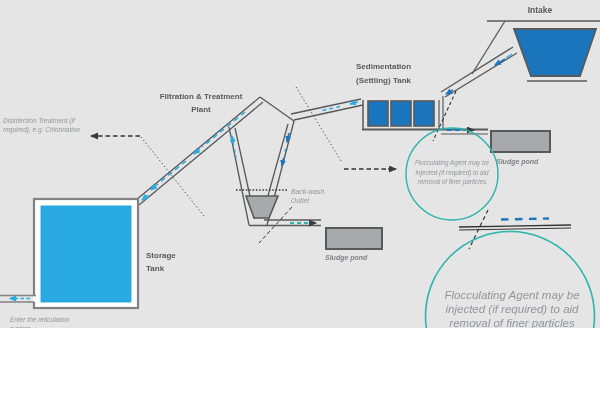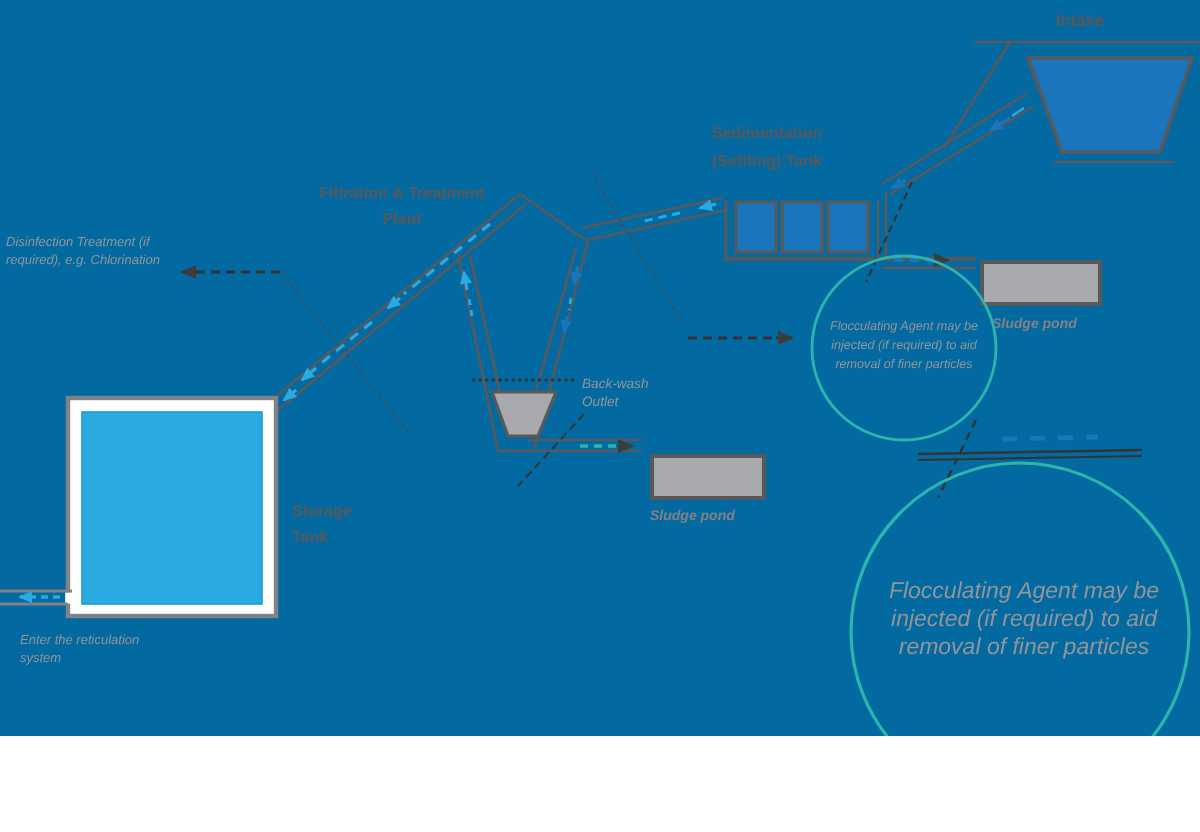--- a/index.html
+++ b/index.html
@@ -1,16 +1,16 @@
 <!DOCTYPE html>
 <html><head>
 <meta charset="utf-8">
 <style>
   html,body { margin:0; padding:0; background:#ffffff; }
-  .stage { position:relative; width:600px; height:368px; background:#0369a1; overflow:hidden; }
+  .stage { position:relative; width:600px; height:328px; background:#e5e5e5; overflow:hidden; }
   svg { display:block; }
   text { font-family:"Liberation Sans","DejaVu Sans",sans-serif; }
   .lbl  { font-weight:bold; font-size:8px; fill:#58595B; }
   .lbl-intake { font-weight:bold; font-size:8.5px; fill:#58595B; }
   .ann  { font-style:italic; font-size:6.5px; fill:#939598; }
   .ann-bw { font-style:italic; font-size:6.8px; fill:#939598; }
   .sludge { font-style:italic; font-weight:bold; font-size:7px; fill:#808285; }
   .floc-s { font-style:italic; font-size:6.3px; fill:#939598; }
   .floc-l { font-style:italic; font-size:11.5px; fill:#939598; }
 </style>

